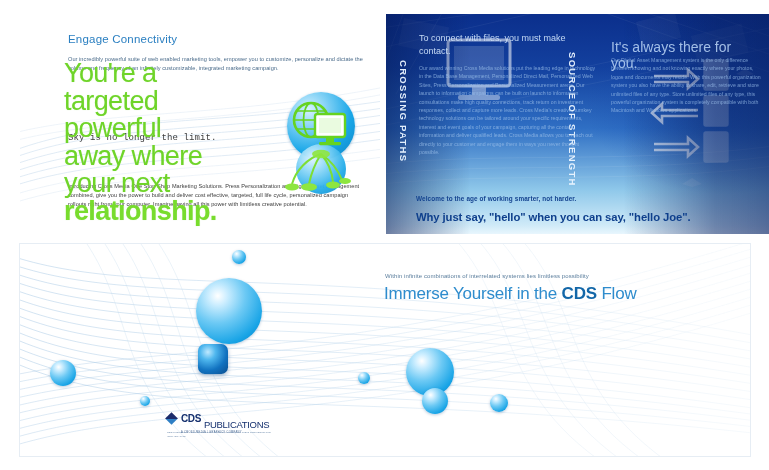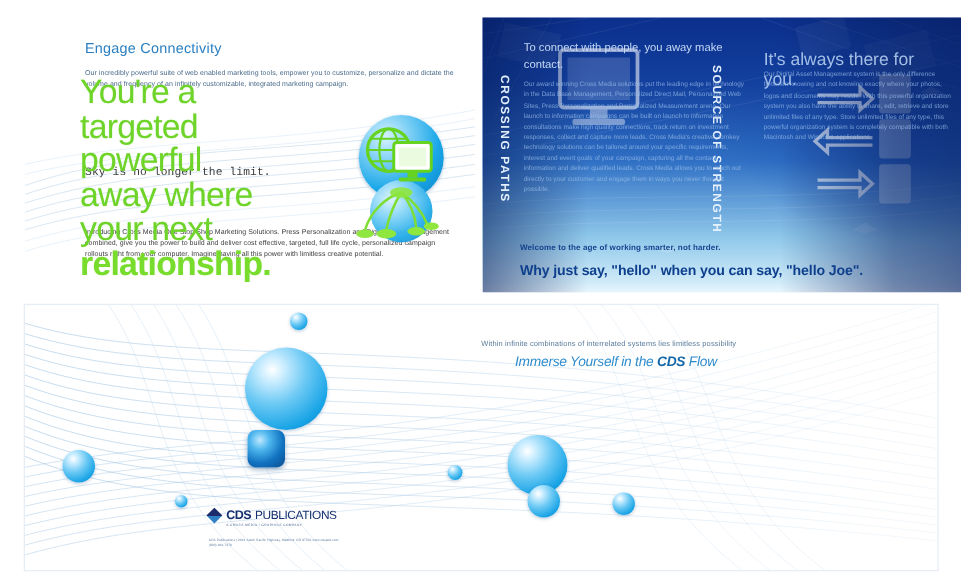--- a/index.html
+++ b/index.html
@@ -70,31 +70,31 @@
   .arrows{position:absolute;left:262px;top:42px;width:90px;height:110px;opacity:.8;}
 
   
   .panel-bottom{position:absolute;left:20px;top:244px;width:730px;height:212px;
                 background:#ffffff;overflow:hidden;
                 box-shadow:0 0 0 1px rgba(200,215,230,.45);}
   .pb-flow{position:absolute;inset:0;}
 
   .bb-kicker{position:absolute;left:385px;top:273px;font-size:6px;color:#5a7d9c;
              letter-spacing:.1px;white-space:nowrap;}
-  .bb-head{position:absolute;left:412px;top:284px;font-size:11px;color:#2e8ccd;
-           font-weight:400;letter-spacing:-.2px;white-space:nowrap;font-style:italic;}
+  .bb-head{position:absolute;left:384px;top:284px;font-size:17px;color:#2e8ccd;
+           font-weight:400;letter-spacing:-.2px;white-space:nowrap;}
   .bb-head b{font-weight:700;color:#1367a8;}
 
   
   .logo{position:absolute;left:167px;top:407px;width:108px;height:34px;}
   .logo-row{display:flex;align-items:center;gap:3px;}
   .logo-dia{width:9px;height:9px;background:linear-gradient(135deg,#1b2b6b 0%,#1b2b6b 50%,#2f7fc4 50%,#2f7fc4 100%);
             transform:rotate(45deg);flex:0 0 auto;margin-right:2px;}
   .logo-cds{font-size:10px;font-weight:700;color:#15306e;letter-spacing:-.4px;}
-  .logo-pub{font-size:9.5px;font-weight:400;color:#15306e;letter-spacing:-.3px;}
+  .logo-pub{font-size:9.5px;font-weight:400;color:#15306e;letter-spacing:-.3px;margin-top:12px;}
   .logo-tag{font-size:2.6px;color:#4a6a96;letter-spacing:.35px;margin-top:1px;margin-left:14px;}
   .logo-addr{position:absolute;left:0;top:24px;font-size:2.5px;line-height:4.2px;
              color:#5b7ba0;letter-spacing:.1px;}
 
   
   .sph{position:absolute;border-radius:50%;}
   .sq-globe{position:absolute;border-radius:22%;
      background:radial-gradient(circle at 33% 27%,#bfe9ff 0%,#4fb7ee 26%,#1172c0 62%,#0b4d8e 100%);
      box-shadow:0 2px 4px rgba(0,60,120,.35);}
 </style>
@@ -217,21 +217,21 @@
         <rect x="56" y="40" width="24" height="30" rx="2"></rect>
         <rect x="56" y="76" width="24" height="30" rx="2"></rect>
       </g>
     </svg>
 
     <div class="pb-vign"></div>
 
     <div class="vtext v-cross">CROSSING PATHS</div>
     <div class="vtext v-src">SOURCE OF STRENGTH</div>
 
-    <div class="pb-h1">To connect with people, you away make contact.</div>
+    <div class="pb-h1">To connect with files, you must make contact.</div>
     <div class="pb-p1">Our award winning Cross Media solutions put the leading edge in technology in the Data Base Management, Personalized Direct Mail, Personalized Web Sites, Press Personalization and Personalized Measurement arena. Our launch to information campaigns can be built on launch to information consultations make high quality connections, track return on investment responses, collect and capture more leads. Cross Media's creative, turnkey technology solutions can be tailored around your specific requirements, interest and event goals of your campaign, capturing all the contact information and deliver qualified leads. Cross Media allows you to reach out directly to your customer and engage them in ways you never thought possible.</div>
 
     <div class="pb-h2">It's always there for you.</div>
     <div class="pb-p2">Our Digital Asset Management system is the only difference between knowing and not knowing exactly where your photos, logos and documents may reside. With this powerful organization system you also have the ability to share, edit, retrieve and store unlimited files of any type. Store unlimited files of any type, this powerful organization system is completely compatible with both Macintosh and Windows applications.</div>
 
     <div class="pb-tag">Welcome to the age of working smarter, not harder.</div>
     <div class="pb-big">Why just say, "hello" when you can say, "hello Joe".</div>
   </div>
 
   <div class="panel-bottom">

